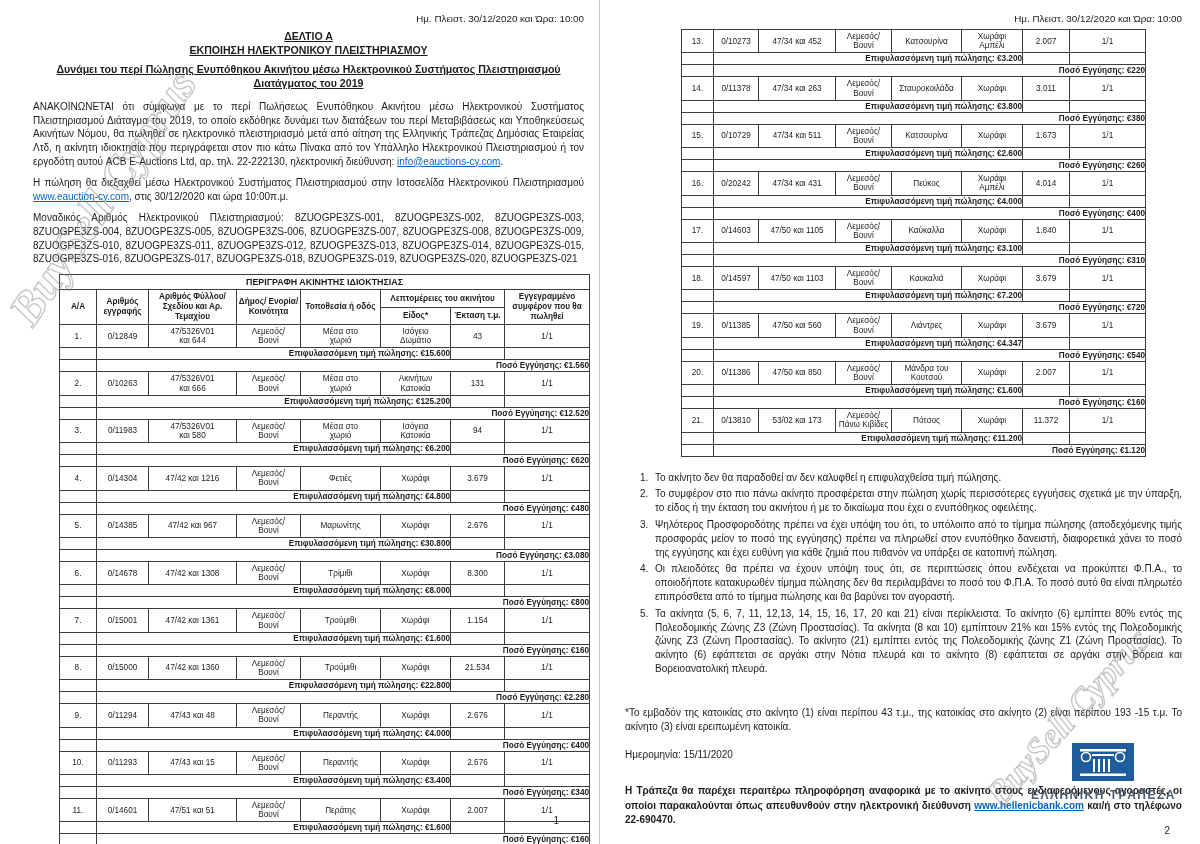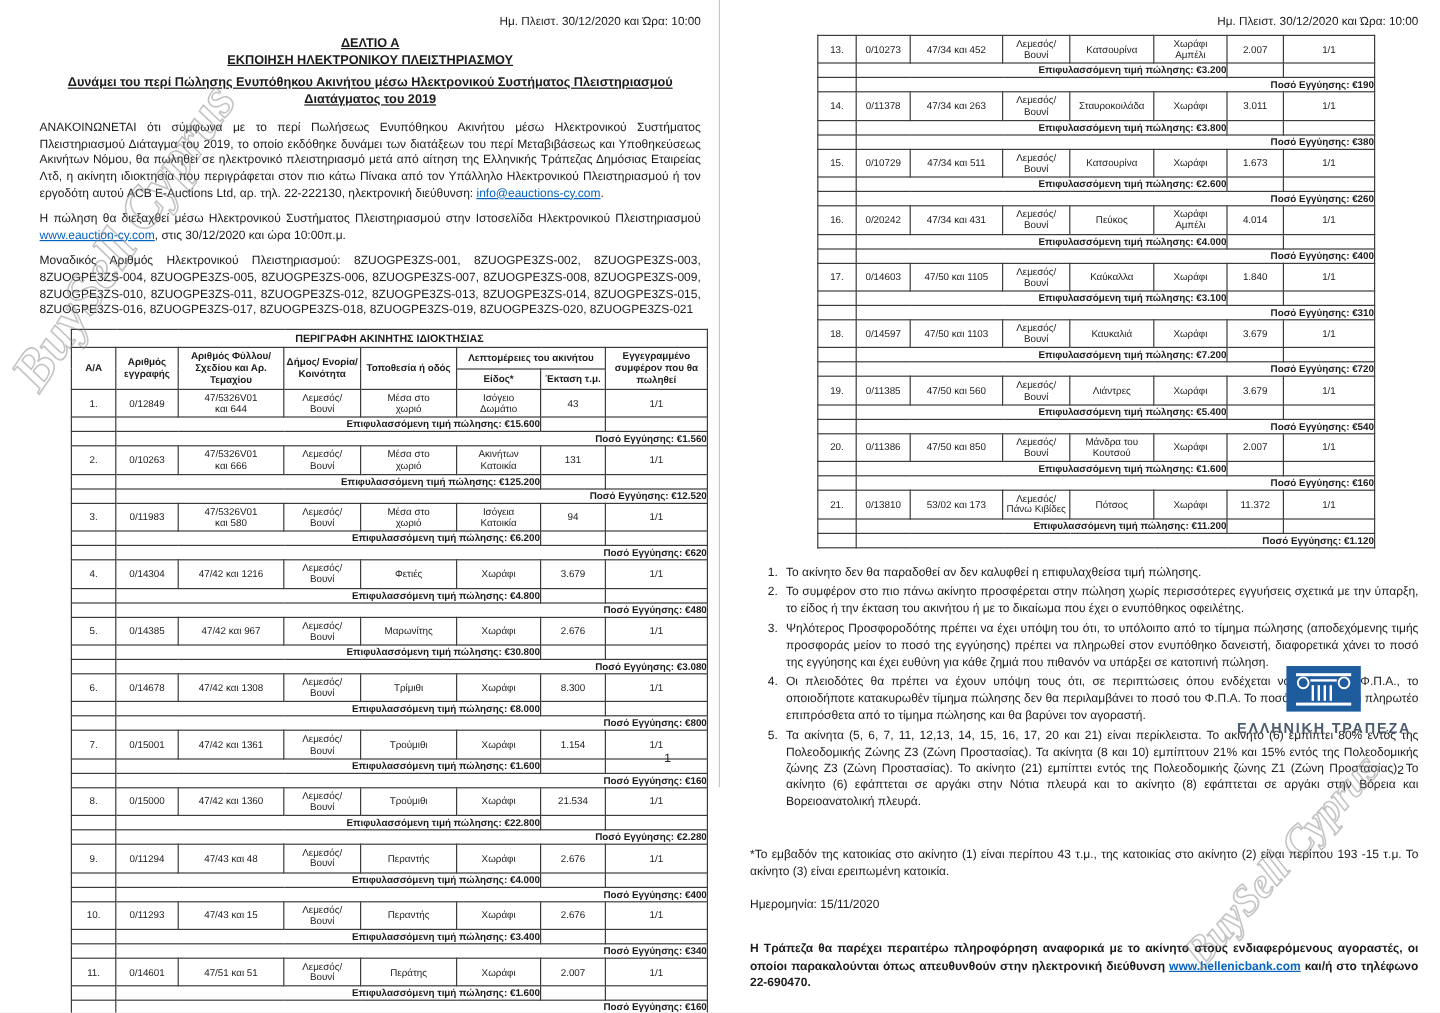--- a/index.html
+++ b/index.html
@@ -1,18 +1,18 @@
 <!DOCTYPE html>
 <html><head>
 <meta charset="utf-8">
 <style>
   html,body{margin:0;padding:0;background:#e8e8e8;}
   .sheet{position:relative;width:1200px;height:844px;background:#ffffff;overflow:hidden;
          font-family:"Liberation Sans",sans-serif;color:#1c1c1c;}
-  .page{position:absolute;top:0;height:656px;background:#fff;box-sizing:border-box;}
+  .page{position:absolute;top:0;height:844px;background:#fff;box-sizing:border-box;}
   #p1{left:0;width:600px;border-right:1px solid #c6c6c6;padding:13px 15px 0 33px;}
   #p2{left:601px;width:599px;padding:13px 18px 0 24px;}
 
   .hdr-date{text-align:right;font-size:9.8px;margin-bottom:5px;}
   .title{text-align:center;font-weight:bold;font-size:10.6px;line-height:1.35;}
   .title span{text-decoration:underline;}
   .t3{margin:4px 0 10px;}
 
   p.body{font-size:10px;line-height:1.36;text-align:justify;margin:0 0 8px;}
   a.link{color:#0563c1;text-decoration:underline;cursor:pointer;}
@@ -373,21 +373,21 @@
             <td>1/1</td>
           </tr>
           <tr class="subrow">
             <td></td>
             <td colspan="5" class="sub-text">Επιφυλασσόμενη τιμή πώλησης: €3.200</td>
             <td></td>
             <td></td>
           </tr>
           <tr class="subrow">
             <td></td>
-            <td colspan="7" class="sub-text">Ποσό Εγγύησης: €190</td>
+            <td colspan="7" class="sub-text">Ποσό Εγγύησης: €220</td>
           </tr>
           <tr class="prow">
             <td>14.</td>
             <td>0/11378</td>
             <td>47/34 και 263</td>
             <td>Λεμεσός/
 Βουνί</td>
             <td>Σταυροκοιλάδα</td>
             <td>Χωράφι</td>
             <td>3.011</td>
@@ -494,21 +494,21 @@
             <td>47/50 και 560</td>
             <td>Λεμεσός/
 Βουνί</td>
             <td>Λιάντρες</td>
             <td>Χωράφι</td>
             <td>3.679</td>
             <td>1/1</td>
           </tr>
           <tr class="subrow">
             <td></td>
-            <td colspan="5" class="sub-text">Επιφυλασσόμενη τιμή πώλησης: €5.400</td>
+            <td colspan="5" class="sub-text">Επιφυλασσόμενη τιμή πώλησης: €4.347</td>
             <td></td>
             <td></td>
           </tr>
           <tr class="subrow">
             <td></td>
             <td colspan="7" class="sub-text">Ποσό Εγγύησης: €540</td>
           </tr>
           <tr class="prow">
             <td>20.</td>
             <td>0/11386</td>

